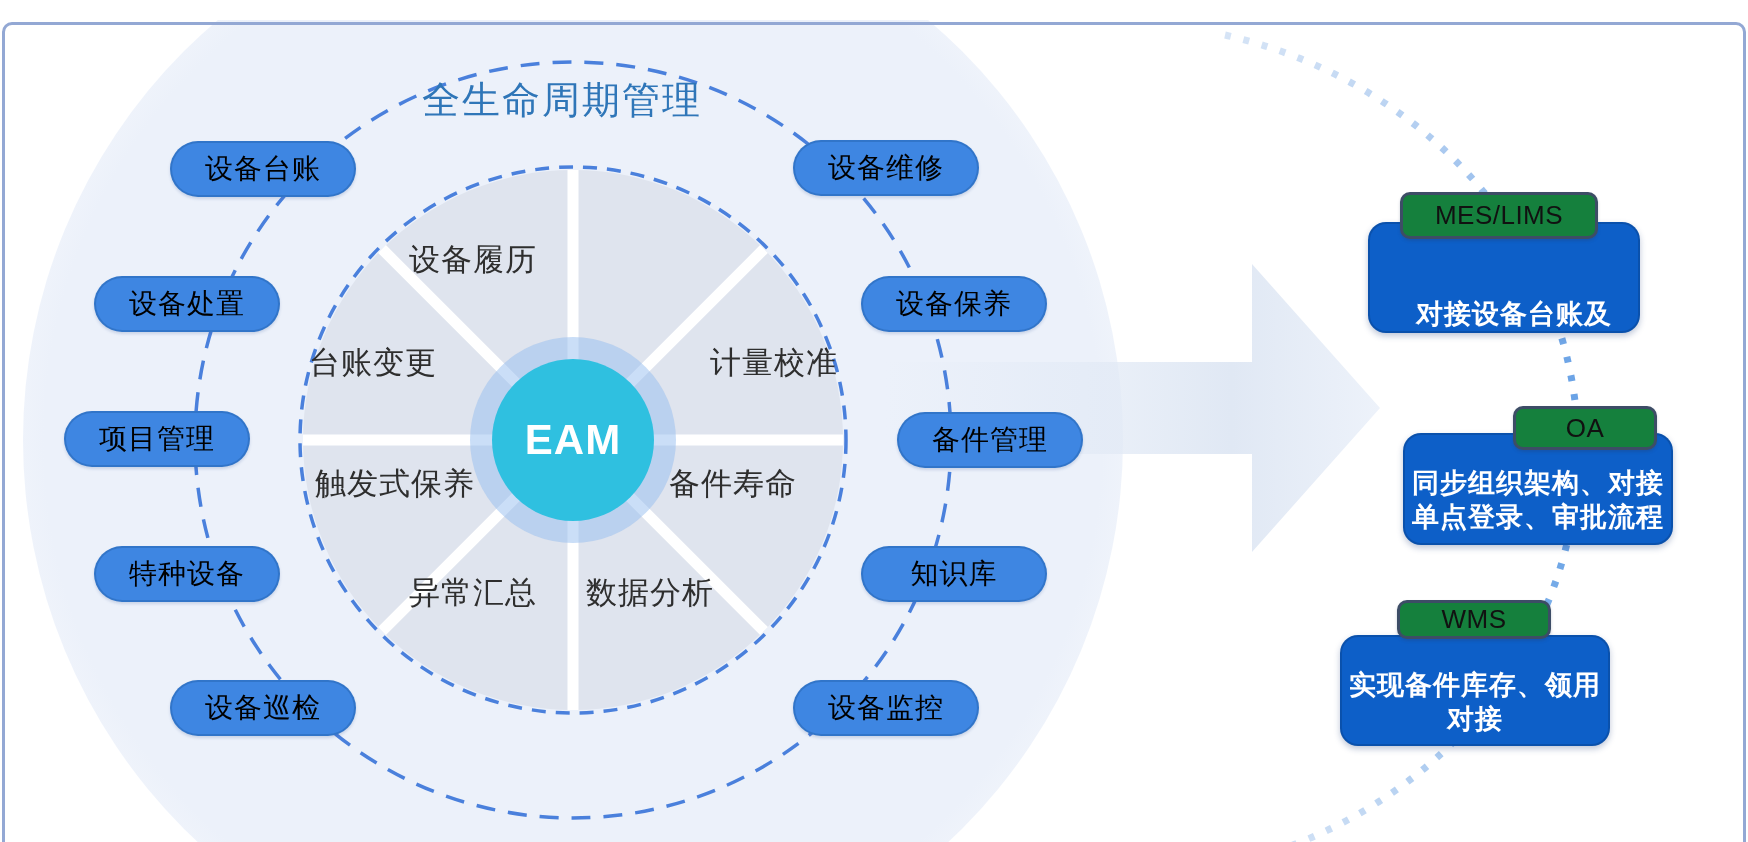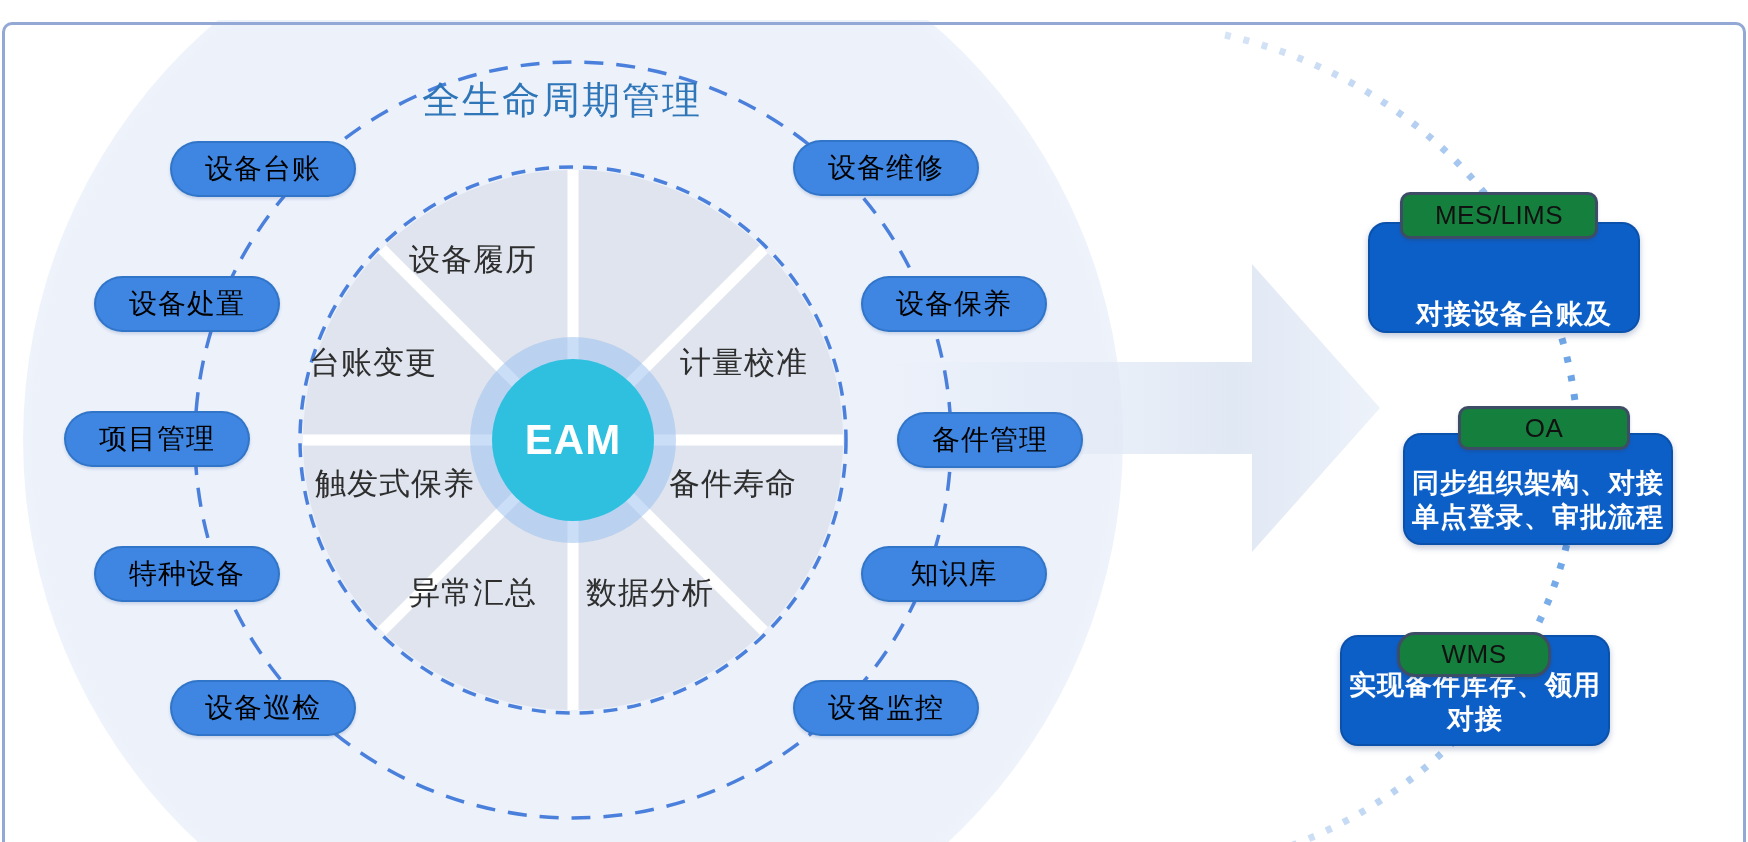--- a/index.html
+++ b/index.html
@@ -67,21 +67,21 @@
     <circle cx="573" cy="420" r="103" fill="rgba(150,190,240,0.5)"></circle>
     <circle cx="573" cy="420" r="81" fill="#2fc0e0"></circle>
     <circle cx="573" cy="420" r="273" fill="none" stroke="#4a80dc" stroke-width="3.5" stroke-dasharray="14 10"></circle>
   </svg>
 
   <div class="abs center-anchor diagram-title">全生命周期管理</div>
 
   <div class="abs center-anchor eam-label">EAM</div>
 
   <div class="abs center-anchor segment-label" style="left:473px;top:240px;">设备履历</div>
-  <div class="abs center-anchor segment-label" style="left:744px;top:343px;">计量校准</div>
+  <div class="abs center-anchor segment-label" style="left:728px;top:343px;text-align:right;">计量校准</div>
   <div class="abs center-anchor segment-label" style="left:733px;top:464px;">备件寿命</div>
   <div class="abs center-anchor segment-label" style="left:650px;top:573px;">数据分析</div>
   <div class="abs center-anchor segment-label" style="left:473px;top:573px;">异常汇总</div>
   <div class="abs center-anchor segment-label" style="left:395px;top:464px;">触发式保养</div>
   <div class="abs center-anchor segment-label" style="left:373px;top:343px;">台账变更</div>
 
   <div class="abs pill" style="left:170px;top:121px;">设备台账</div>
   <div class="abs pill" style="left:94px;top:256px;">设备处置</div>
   <div class="abs pill" style="left:64px;top:391px;">项目管理</div>
   <div class="abs pill" style="left:94px;top:526px;">特种设备</div>
@@ -91,26 +91,26 @@
   <div class="abs pill" style="left:861px;top:256px;">设备保养</div>
   <div class="abs pill" style="left:897px;top:392px;">备件管理</div>
   <div class="abs pill" style="left:861px;top:526px;">知识库</div>
   <div class="abs pill" style="left:793px;top:660px;">设备监控</div>
 
   <div class="int-tab" style="left:1400px;top:172px;width:198px;height:47px;">MES/LIMS</div>
   <div class="int-box v-top" style="left:1368px;top:202px;width:272px;height:111px;">
     <div>对接设备台账及</div>
   </div>
 
-  <div class="int-tab" style="left:1458px;top:386px;width:172px;height:44px;">OA</div>
+  <div class="int-tab" style="left:1513px;top:386px;width:144px;height:44px;">OA</div>
   <div class="int-box v-center" style="left:1403px;top:413px;width:270px;height:112px;">
     <div>同步组织架构、对接</div>
     <div>单点登录、审批流程</div>
   </div>
 
-  <div class="int-tab" style="left:1397px;top:612px;width:154px;height:45px;border-radius:18px;">WMS</div>
+  <div class="int-tab" style="left:1397px;top:580px;width:154px;height:39px;">WMS</div>
   <div class="int-box v-center" style="left:1340px;top:615px;width:270px;height:111px;">
     <div>实现备件库存、领用</div>
     <div>对接</div>
   </div>
 
   <div class="frame"></div>
 </div>
 
 </body></html>

